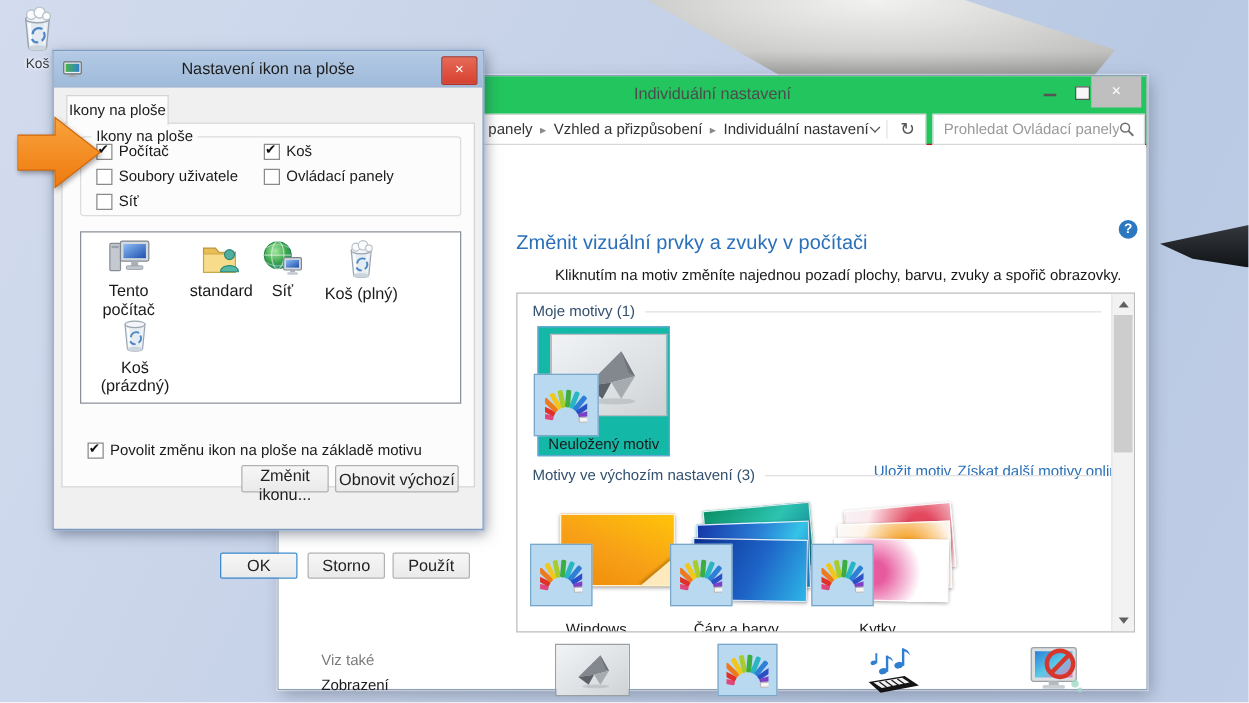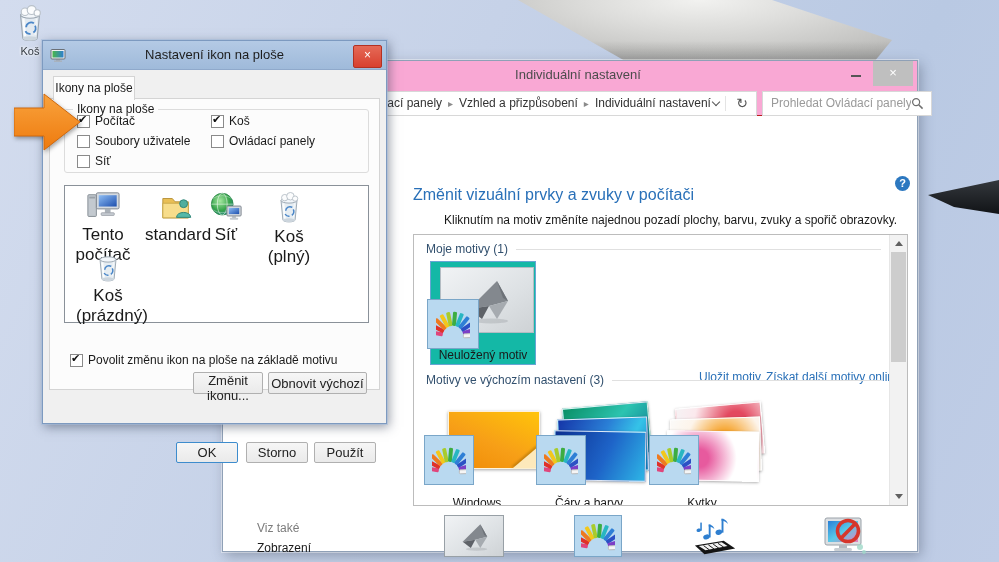--- a/index.html
+++ b/index.html
@@ -19,21 +19,21 @@
     background:linear-gradient(#34383d,#0d0f12);}
 
   
   .dsk-icon{position:absolute;left:6px;top:4px;width:48px;text-align:center;cursor:pointer;}
   .dsk-bin{width:38px;height:40px;margin:0 auto;}
   .dsk-label{font-size:11px;color:#333a42;text-shadow:0 0 3px #fff,0 0 3px #fff;margin-top:1px;}
 
   
   .mainwin{position:absolute;left:222px;top:60px;width:694px;height:490px;background:#fff;
     border:1px solid #8fa0b6;box-shadow:0 0 0 1px rgba(255,255,255,.4),3px 4px 12px rgba(55,65,85,.38);z-index:10;}
-  .mw-chrome{position:absolute;left:16px;top:0;right:0;height:54px;background:#f9a8d4;border-bottom:3px solid #b91c1c;}
+  .mw-chrome{position:absolute;left:0;top:0;right:0;height:54px;background:#22c55e;border-bottom:3px solid #b91c1c;}
   .mw-title-text{position:absolute;left:0;right:0;top:6px;text-align:center;font-size:13px;color:#4c4c4c;}
   .mw-min{position:absolute;left:605px;top:0;width:24px;height:24px;cursor:pointer;}
   .mw-min-bar{position:absolute;left:7px;top:14px;width:10px;height:2px;background:#555;}
   .mw-max{position:absolute;left:630px;top:0;width:24px;height:24px;cursor:pointer;}
   .mw-max-box{position:absolute;left:7px;top:8px;width:10px;height:9px;border:1.5px solid #555;background:#f7f7f7;}
   .mw-close{position:absolute;right:4px;top:0;width:40px;height:25px;background:#bfbfbf;color:#fff;
     font-size:13px;line-height:24px;text-align:center;cursor:pointer;}
   .bc{position:absolute;left:10px;top:30px;width:506px;height:23px;background:#fff;border:1px solid #d8d8d8;white-space:nowrap;}
   .bc-item,.bc-sep{display:inline-block;line-height:23px;color:#333;}
   .bc-item{padding:0 6px;cursor:pointer;}
@@ -118,21 +118,21 @@
   .cb4{left:27px;top:55px;}
   .cbt{left:20px;top:254px;}
   .cbx{width:13px;height:13px;background:#fff;border:1px solid #8a8a8a;box-sizing:border-box;position:relative;flex:none;}
   .chk{position:absolute;left:0px;top:-3px;font-size:11px;color:#111;}
   .ilist{position:absolute;left:14px;top:86px;width:303px;height:136px;background:#fff;border:1px solid #8a9199;}
   .ditem{position:absolute;width:64px;text-align:center;cursor:pointer;}
   .i0{left:6px;top:5px;} .i1{left:80px;top:5px;} .i2{left:129px;top:5px;} .i3{left:192px;top:5px;}
   .i4{left:11px;top:64px;}
   .ditem svg{width:34px;height:32px;margin:0 auto;}
   .i3 svg,.i4 svg{width:32px;height:34px;}
-  .dilab{font-size:17px;margin-top:2px;color:#1a1a1a;}
+  .dilab{font-size:13px;margin-top:2px;color:#1a1a1a;}
   .btn{position:absolute;background:linear-gradient(#f6f6f6,#eaeaea);border:1px solid #b0b0b0;border-radius:2px;
     font-family:"Liberation Sans","DejaVu Sans",sans-serif;font-size:13px;color:#222;text-align:center;cursor:pointer;padding:0;margin-top:48px;}
   .change-btn{left:143px;top:225px;width:70px;height:22px;}
   .restore-btn{left:218px;top:225px;width:99px;height:22px;}
   .ok-btn{left:133px;top:353px;width:62px;height:21px;border:1px solid #3d8ccd;}
   .cancel-btn{left:203px;top:353px;width:62px;height:21px;}
   .apply-btn{left:271px;top:353px;width:62px;height:21px;}
 
   .arrow{position:absolute;left:14px;top:92px;z-index:30;filter:drop-shadow(1px 2px 2px rgba(0,0,0,.35));}
 </style>

